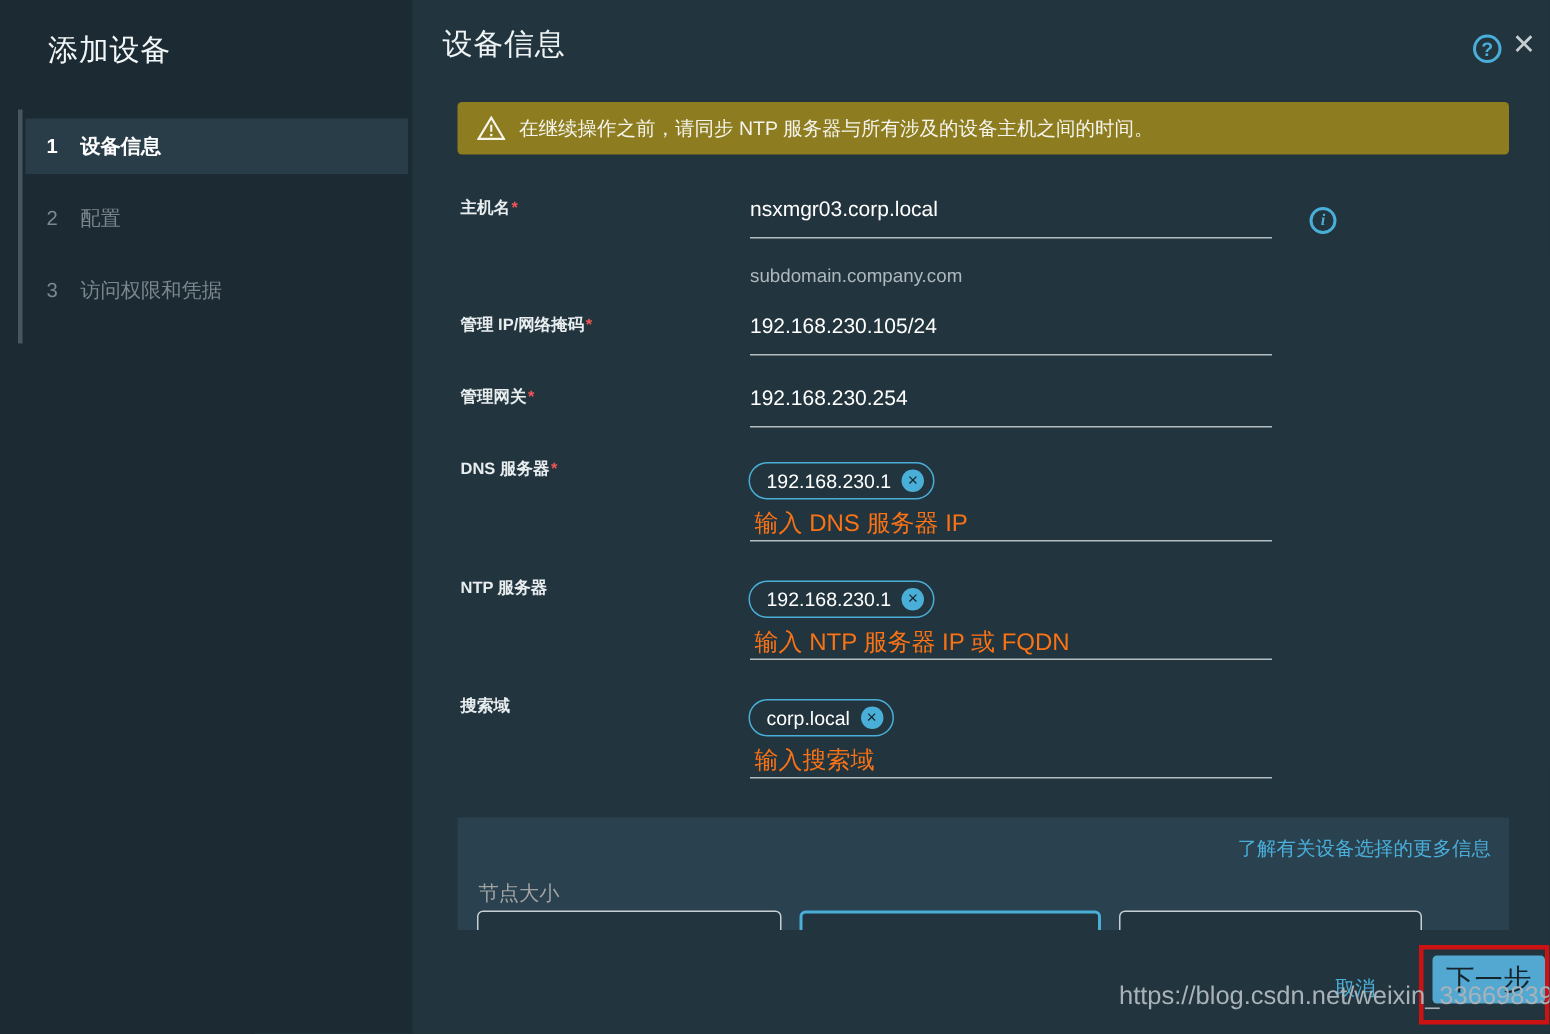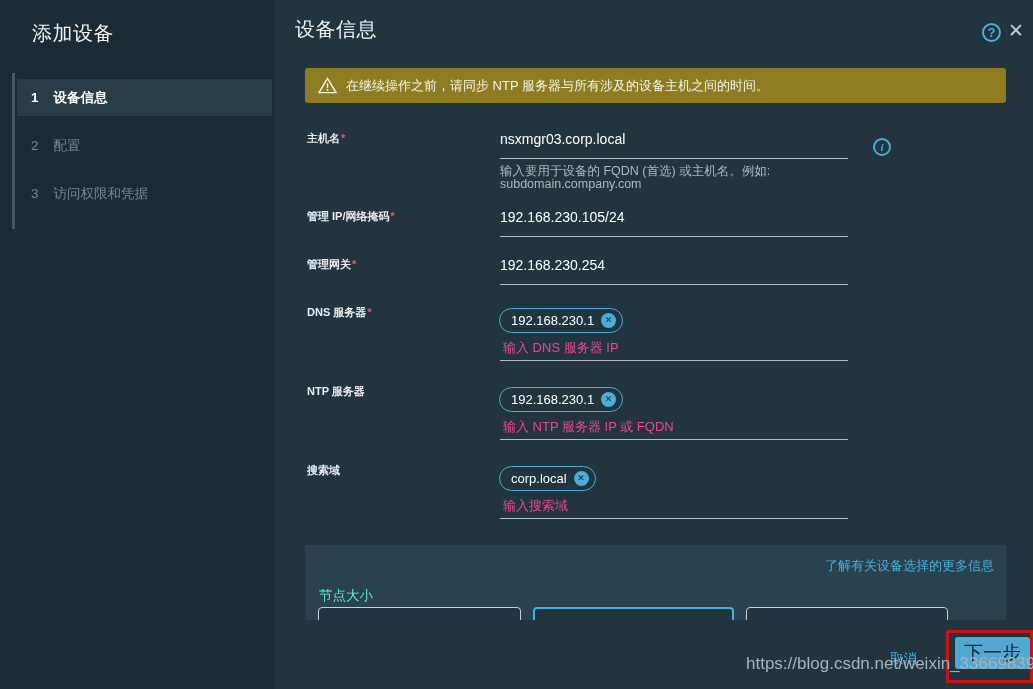--- a/index.html
+++ b/index.html
@@ -27,36 +27,36 @@
 
   .banner { position:absolute; left:30px; top:68px; width:701px; height:35px; background:#8d7c20;
             border-radius:3px; display:flex; align-items:center; gap:9px; padding:0 13px;
             color:#f4f4ea; font-size:13px; }
 
   .flbl { position:absolute; left:32px; font-size:11px; font-weight:bold; color:#e8edef; }
   .req  { color:#f25555; margin-left:1px; font-weight:bold; }
   .fval { position:absolute; left:225px; font-size:14px; font-weight:500; color:#ffffff; }
   .uline { position:absolute; left:225px; width:348px; border-bottom:1px solid #b3bdc2; height:0; }
   .hint { position:absolute; left:225px; font-size:12.5px; color:#aeb9bf; }
-  .ph   { position:absolute; left:228px; font-size:13px; color:#ec4899; }
+  .ph   { position:absolute; left:228px; font-size:16px; color:#f97316; }
 
   .info-icon { position:absolute; left:598px; top:138px; width:18px; height:18px; border:2px solid #49afd9;
                border-radius:50%; color:#49afd9; font-size:11px; font-weight:bold; font-style:italic;
                font-family:"Liberation Serif",serif; display:flex; align-items:center; justify-content:center; cursor:pointer; }
 
   .chip { position:absolute; display:inline-flex; align-items:center; gap:7px; height:25px;
           padding:0 6px 0 11px; border:1px solid #49afd9; border-radius:13px; color:#ffffff; font-size:13px; }
   .chip-x { width:15px; height:15px; border-radius:50%; background:#49afd9; color:#14262e;
             font-size:9px; font-weight:bold; display:flex; align-items:center; justify-content:center;
             cursor:pointer; line-height:1; }
 
   
   .panel { position:absolute; left:30px; top:545px; width:701px; height:75px; background:#2a4150; overflow:hidden; }
   .panel-link { position:absolute; right:12px; top:12px; font-size:13px; color:#49afd9; cursor:pointer; }
-  .panel-label { position:absolute; left:14px; top:42px; font-size:13.5px; color:#5eead4; }
+  .panel-label { position:absolute; left:14px; top:42px; font-size:13.5px; color:#a3a3a3; }
   .size-card { position:absolute; top:62px; height:40px; background:#22343d;
                border:1px solid #c9d0d4; border-radius:4px; cursor:pointer; }
   .size-card.selected { border:2px solid #49afd9; }
   .card-1 { left:13px;  width:203px; }
   .card-2 { left:228px; width:201px; }
   .card-3 { left:441px; width:202px; }
 
   
   .cancel-link { position:absolute; left:615px; top:650px; font-size:13.5px; color:#49afd9; cursor:pointer; z-index:6; }
   .next-btn { position:absolute; left:680px; top:637px; width:75px; height:32px; background:#53a8d2;
@@ -106,21 +106,20 @@
       </svg>
     </span>
     <span>在继续操作之前，请同步 NTP 服务器与所有涉及的设备主机之间的时间。</span>
   </div>
 
   <div class="flbl" style="top:131px;">
     <span>主机名</span><span class="req">*</span>
   </div>
   <div class="fval" style="top:131px;">nsxmgr03.corp.local</div>
   <div class="uline" style="top:158px;"></div>
-  <div class="hint" style="top:163px;">输入要用于设备的 FQDN (首选) 或主机名。例如:</div>
   <div class="hint" style="top:177px;">subdomain.company.com</div>
   <div class="info-icon">
     <span>i</span>
   </div>
 
   <div class="flbl" style="top:209px;">
     <span>管理 IP/网络掩码</span><span class="req">*</span>
   </div>
   <div class="fval" style="top:209px;">192.168.230.105/24</div>
   <div class="uline" style="top:236px;"></div>

